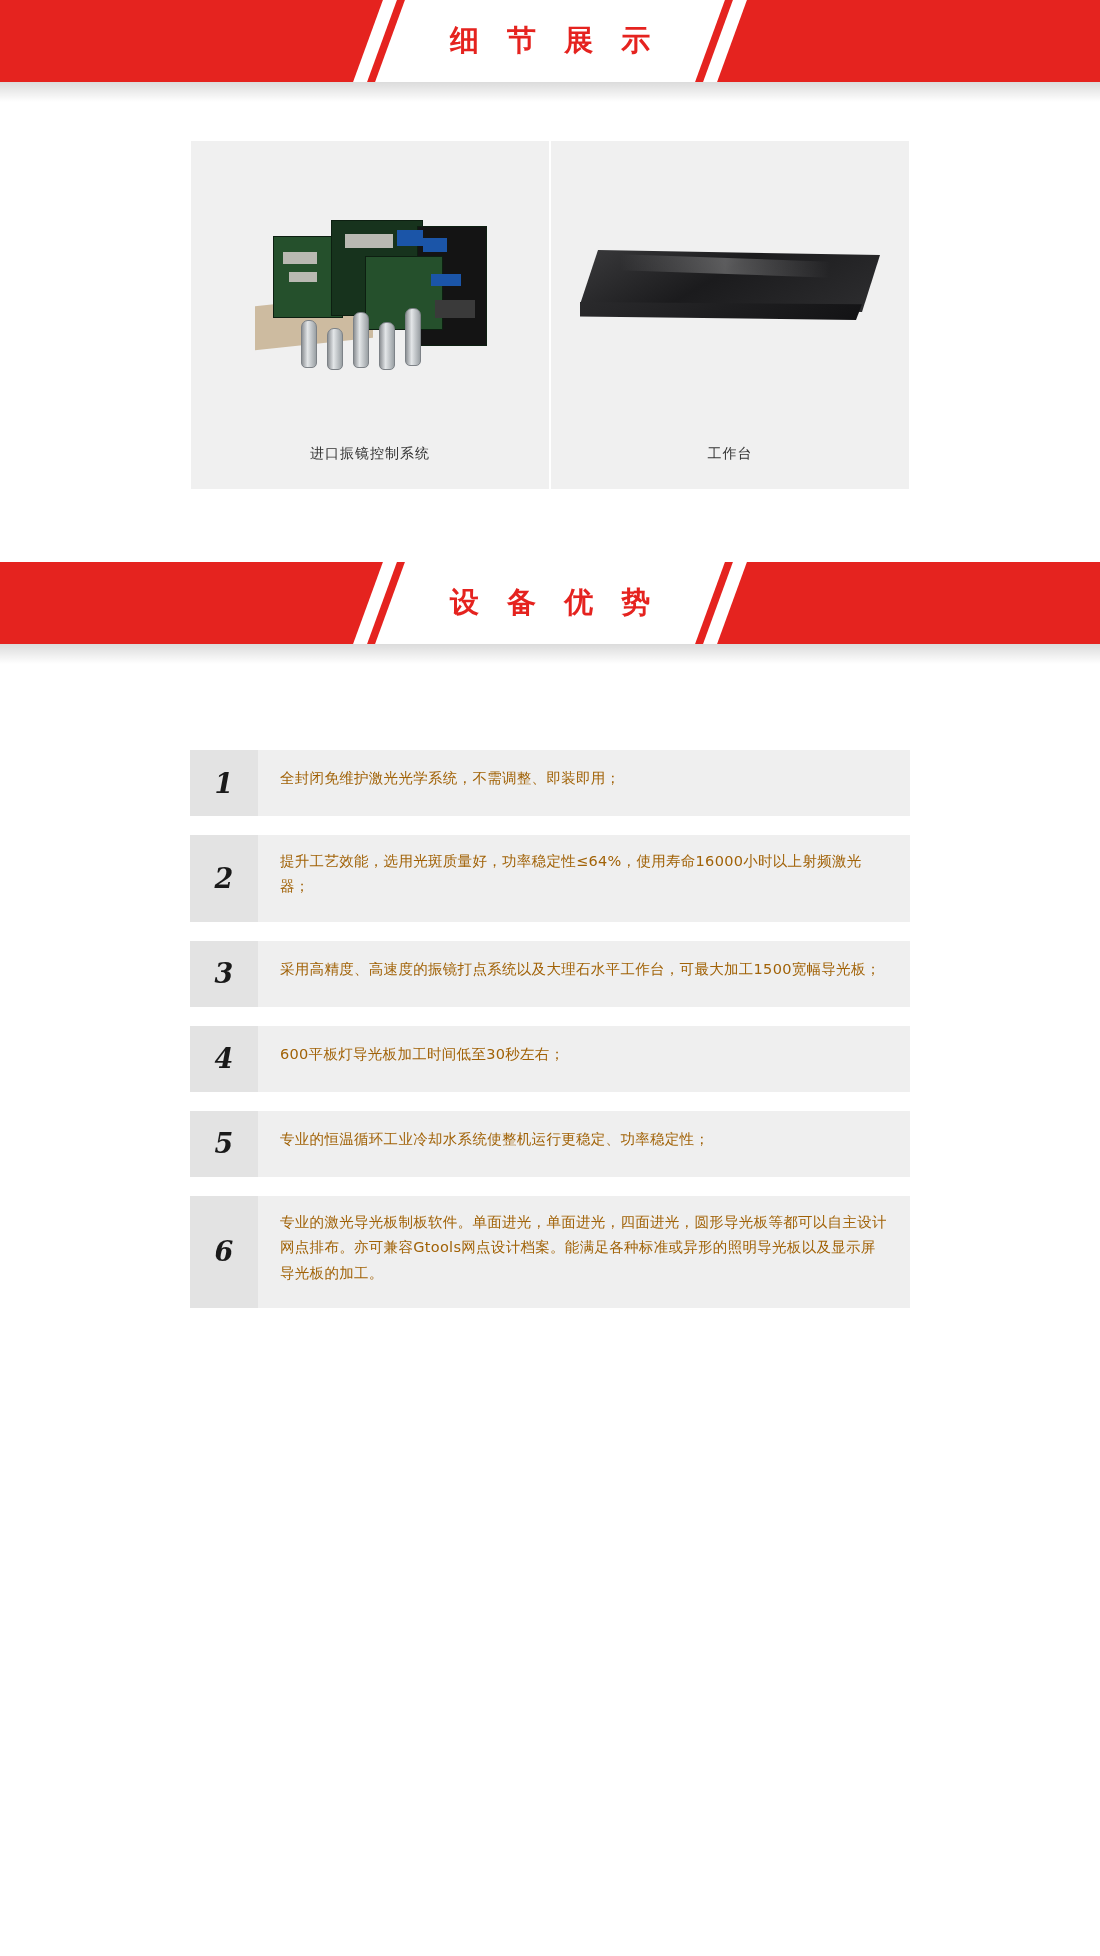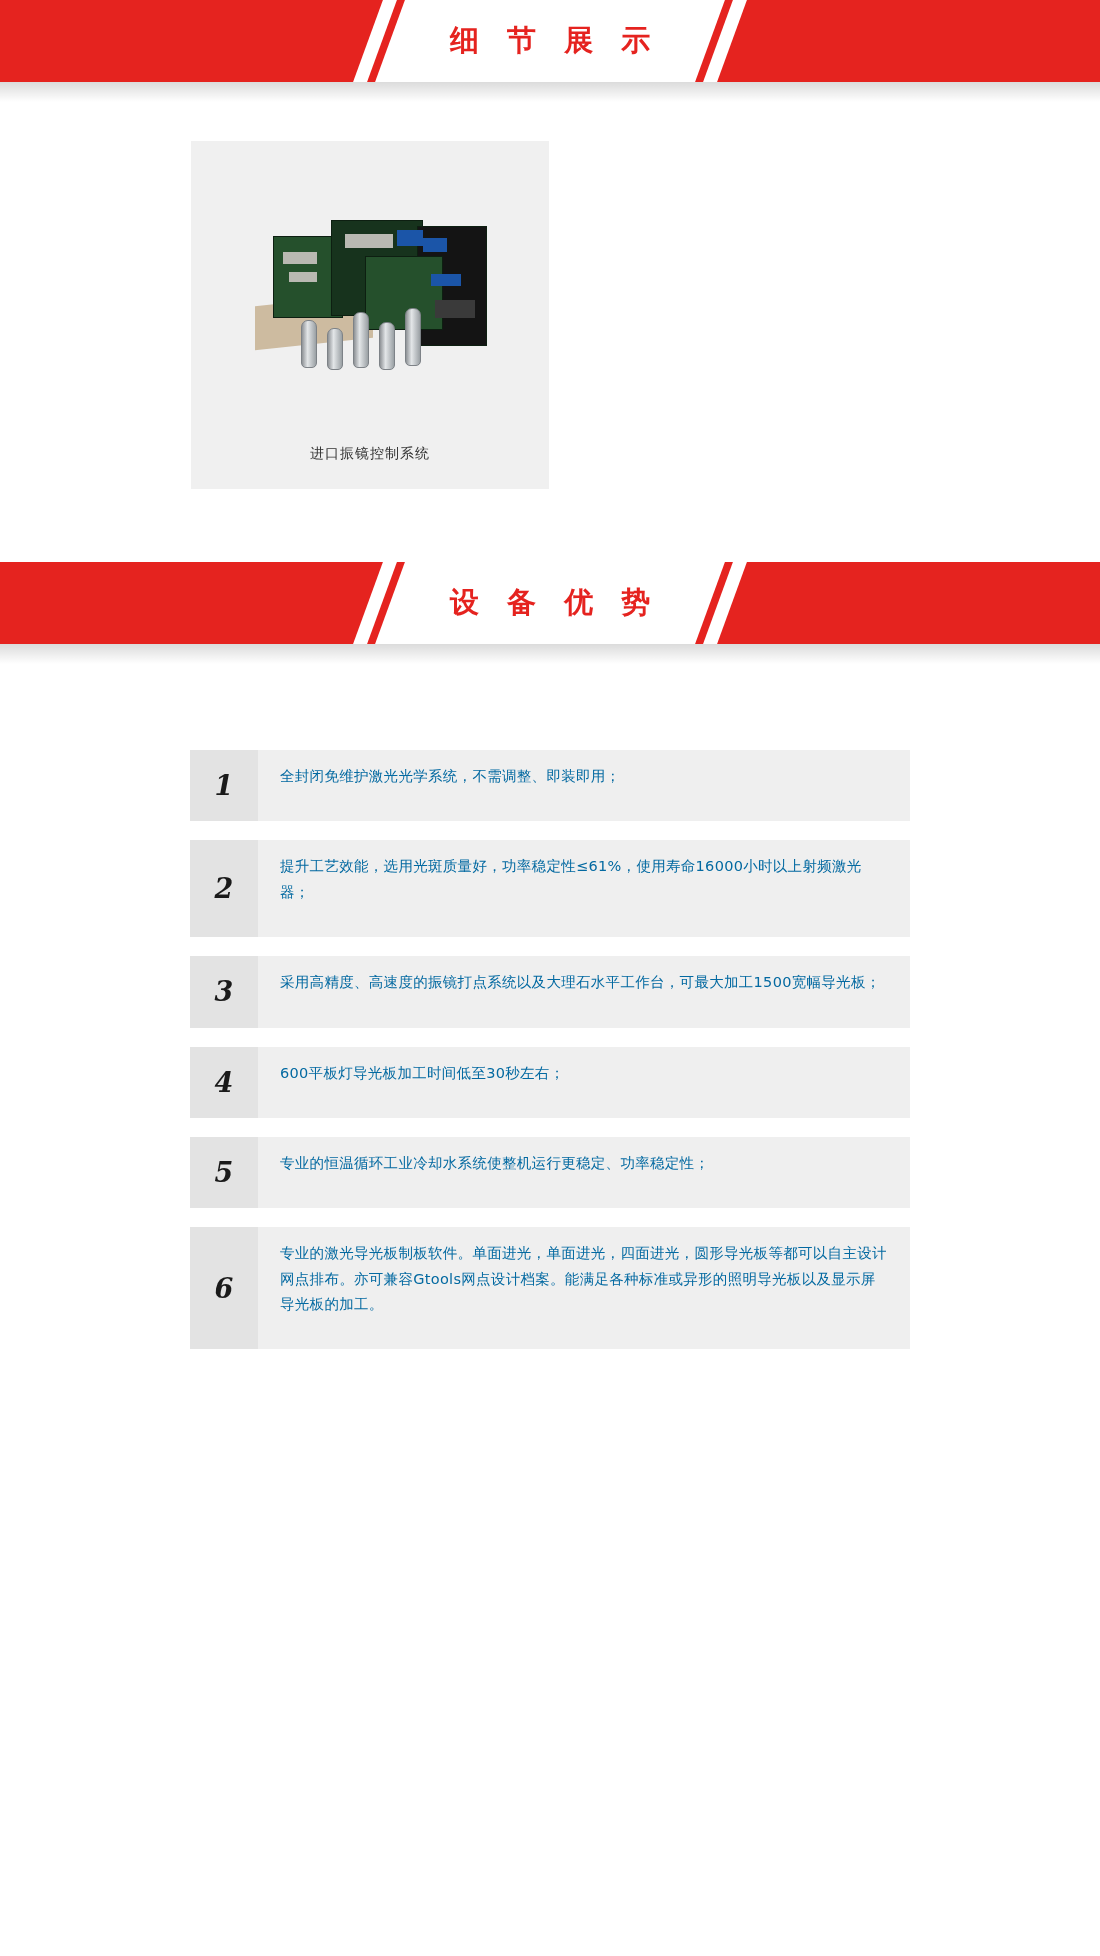--- a/index.html
+++ b/index.html
@@ -194,24 +194,24 @@
     font-style: italic;
     font-weight: bold;
     font-size: 27px;
     color: #1a1a1a;
     flex: 0 0 68px;
   }
   .adv-text {
     flex: 1;
     display: flex;
     align-items: center;
-    padding: 14px 22px 32px 22px;
+    padding: 14px 22px 22px 22px;
     font-size: 14.5px;
     line-height: 1.75;
-    color: #0369a1;
+    color: #a16207;
     letter-spacing: 0.3px;
   }
 </style>
 </head>
 <body>
 
 <div class="page">
 
   <div class="banner">
     <div class="plate">
@@ -243,41 +243,51 @@
             <div class="cyl" style="left:108px;top:104px;height:56px;"></div>
             <div class="cyl" style="left:134px;top:114px;height:48px;"></div>
             <div class="cyl" style="left:160px;top:100px;height:58px;"></div>
           </div>
         </div>
         <div class="cell-label">进口振镜控制系统</div>
       </div>
 
 
 
+      <div class="detail-cell">
+        <div class="cell-art">
+          <div class="art-table">
+            <div class="table-top"></div>
+            <div class="table-edge"></div>
+            <div class="table-gloss"></div>
+          </div>
+        </div>
+        <div class="cell-label">工作台</div>
+      </div>
 
     </div>
   </div>
 
   <div class="banner">
     <div class="plate">
       <div class="plate-inner">设 备 优 势</div>
     </div>
   </div>
   <div class="banner-shadow"></div>
 
   <div class="adv-wrap">
 
     <div class="adv-row">
       <div class="adv-num">1</div>
       <div class="adv-text">全封闭免维护激光光学系统，不需调整、即装即用；</div>
     </div>
 
     <div class="adv-row">
       <div class="adv-num">2</div>
-      <div class="adv-text">提升工艺效能，选用光斑质量好，功率稳定性≤61%，使用寿命16000小时以上射频激光器；</div>
+      <div class="adv-text">提升工艺效能，选用光斑质量好，功率稳定性≤64%，使用寿命16000小时以上射频激光器；</div>
     </div>
 
     <div class="adv-row">
       <div class="adv-num">3</div>
       <div class="adv-text">采用高精度、高速度的振镜打点系统以及大理石水平工作台，可最大加工1500宽幅导光板；</div>
     </div>
 
     <div class="adv-row">
       <div class="adv-num">4</div>
       <div class="adv-text">600平板灯导光板加工时间低至30秒左右；</div>

